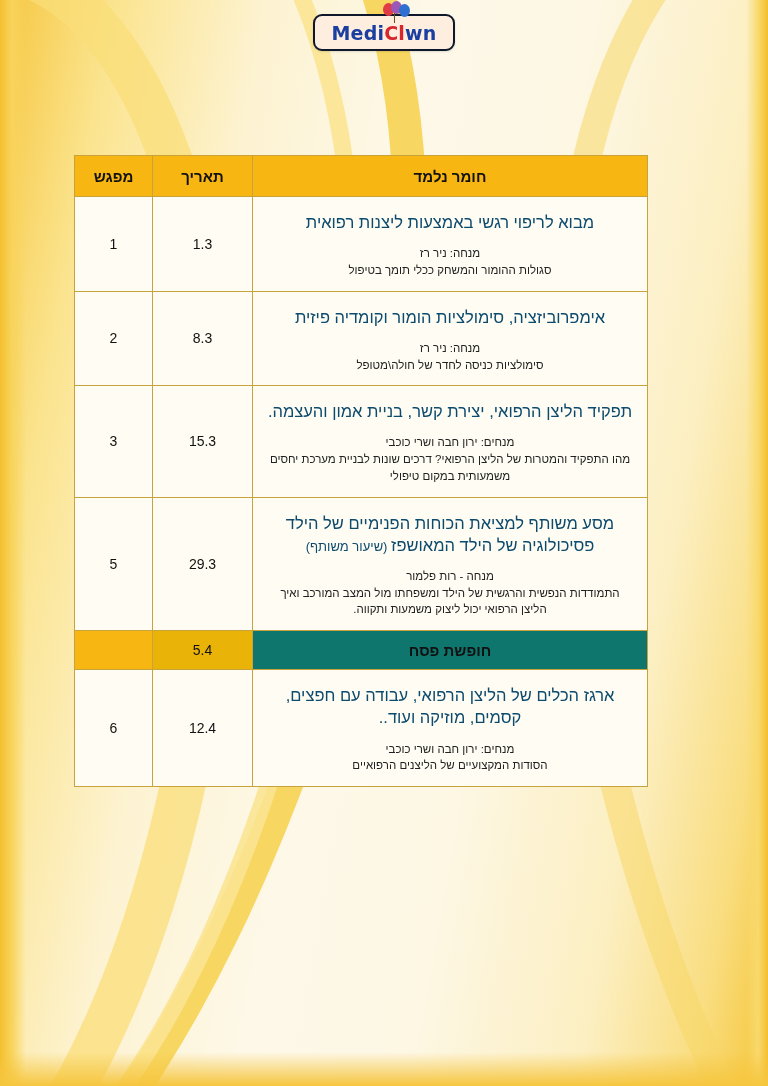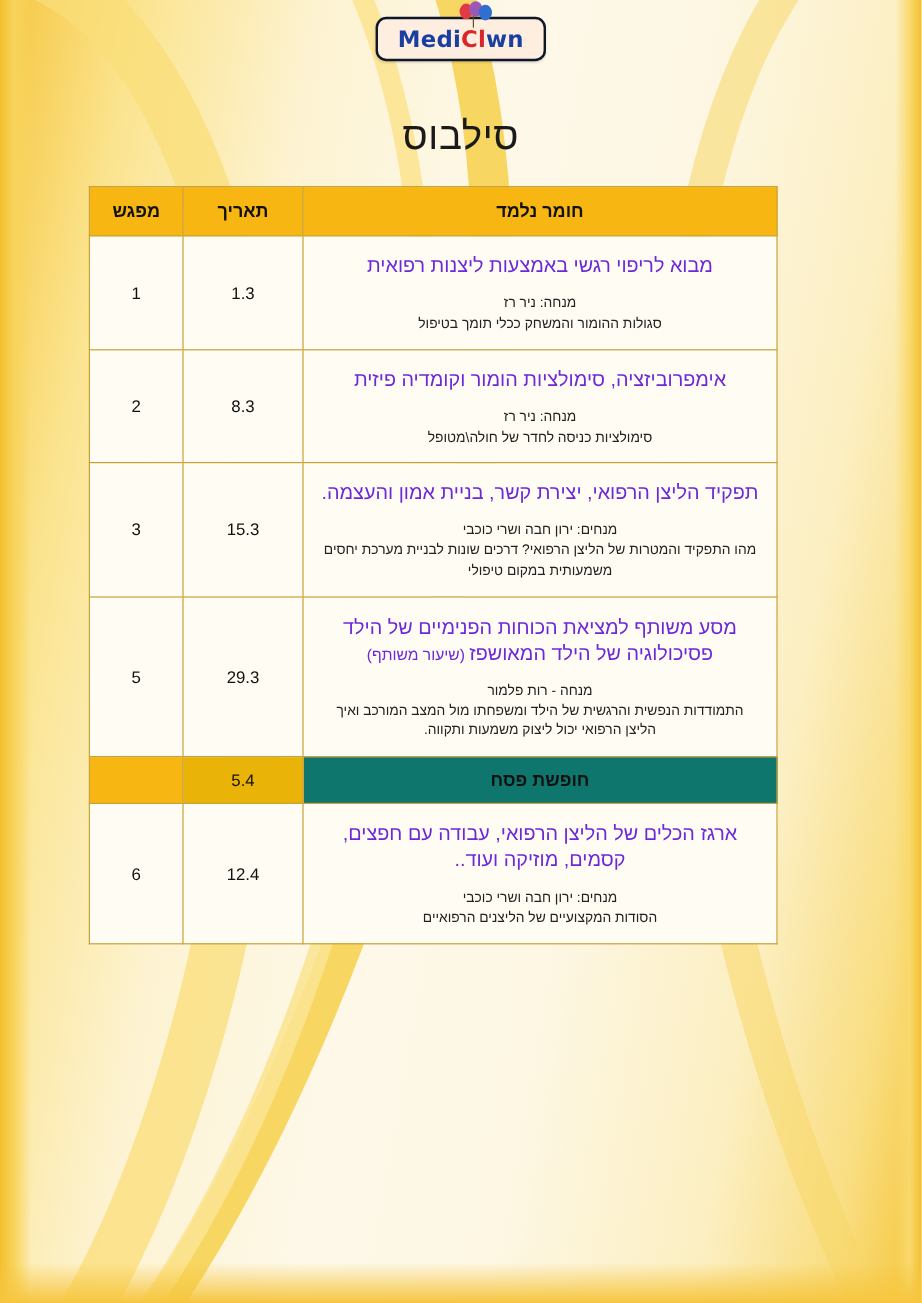--- a/index.html
+++ b/index.html
@@ -174,21 +174,21 @@
     color: #111;
     background: #fffdf3;
   }
   td.content {
     background: #fffdf3;
     padding: 14px 14px 12px 14px;
     text-align: center;
   }
   .topic {
     font-size: 16.5px;
-    color: #6d28d9;
+    color: #0c4a6e;
     line-height: 1.35;
   }
   .topic .small {
     font-size: 13px;
   }
   .facilitator {
     margin-top: 12px;
     font-size: 11.5px;
     color: #222;
     line-height: 1.45;
@@ -236,21 +236,20 @@
       <div class="balloons">
         <span class="balloon b1"></span>
         <span class="balloon b2"></span>
         <span class="balloon b3"></span>
         <span class="b-string"></span>
       </div>
       <div class="logo-text"><span>Medi</span><span class="red">Cl</span><span>wn</span></div>
     </div>
   </div>
 
-  <div class="title">סילבוס</div>
 
   <table class="syllabus">
     <colgroup>
       <col class="c-content">
       <col class="c-date">
       <col class="c-meeting">
     </colgroup>
     <thead>
       <tr>
         <th>חומר נלמד</th>

